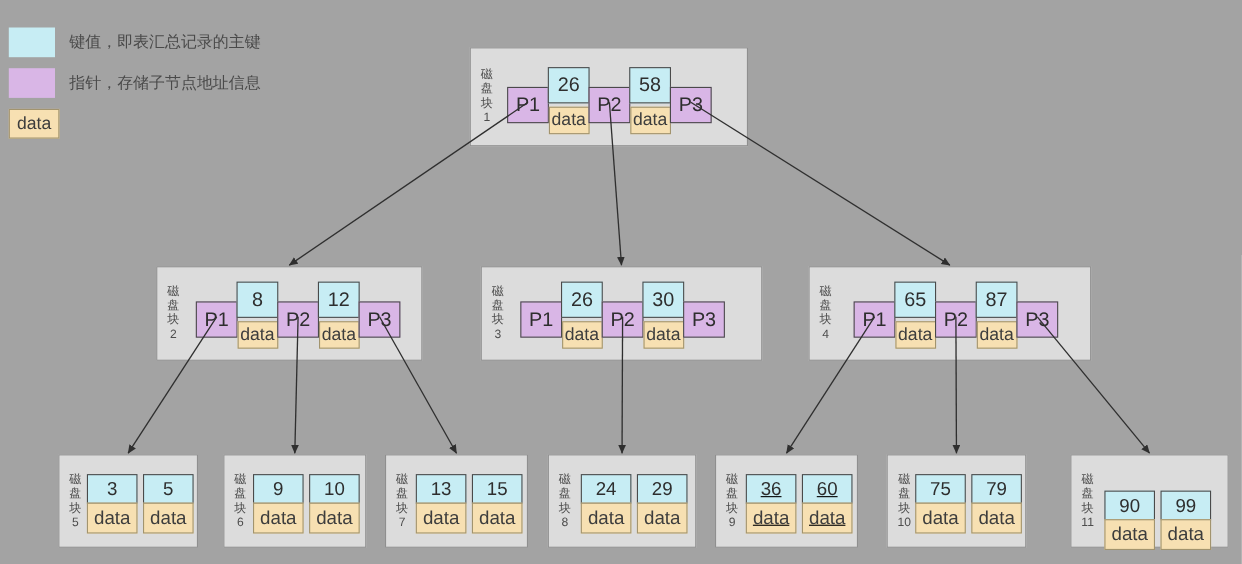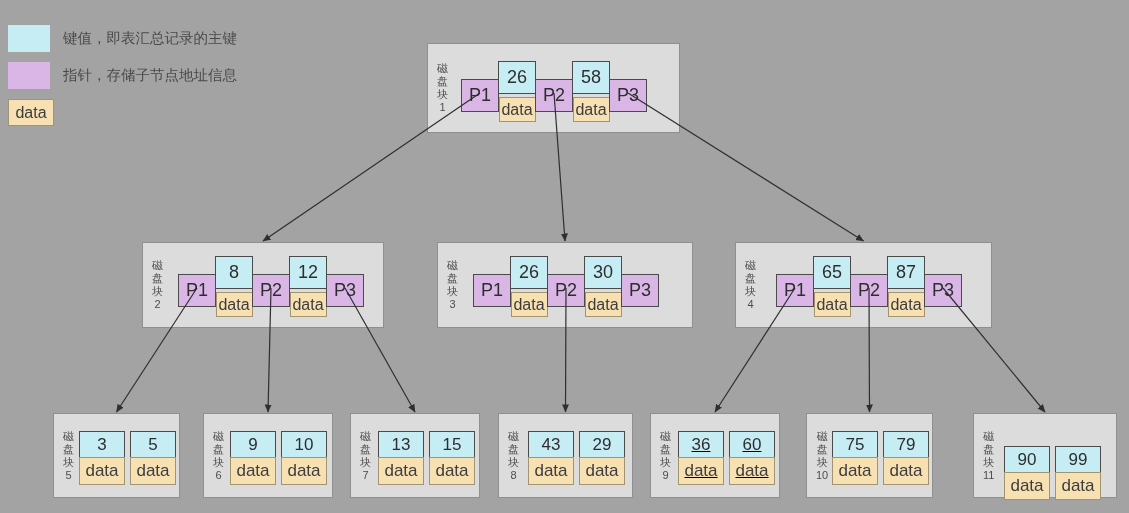--- a/index.html
+++ b/index.html
@@ -228,21 +228,21 @@
       </div>
       <div class="node" style="left: 498px; top: 413px; width: 135px; height: 85px;">
         <div class="vlabel">
           <span>磁</span>
           <span>盘</span>
           <span>块</span>
           <span class="vnum">8</span>
         </div>
         <div class="leafcols" style="left: 29px; top: 17px;">
           <div class="leafcol">
-            <div class="leafkey">43</div>
+            <div class="leafkey">24</div>
             <div class="leafdata">data</div>
           </div>
           <div class="leafcol">
             <div class="leafkey">29</div>
             <div class="leafdata">data</div>
           </div>
         </div>
       </div>
       <div class="node" style="left: 650px; top: 413px; width: 130px; height: 85px;">
         <div class="vlabel">

